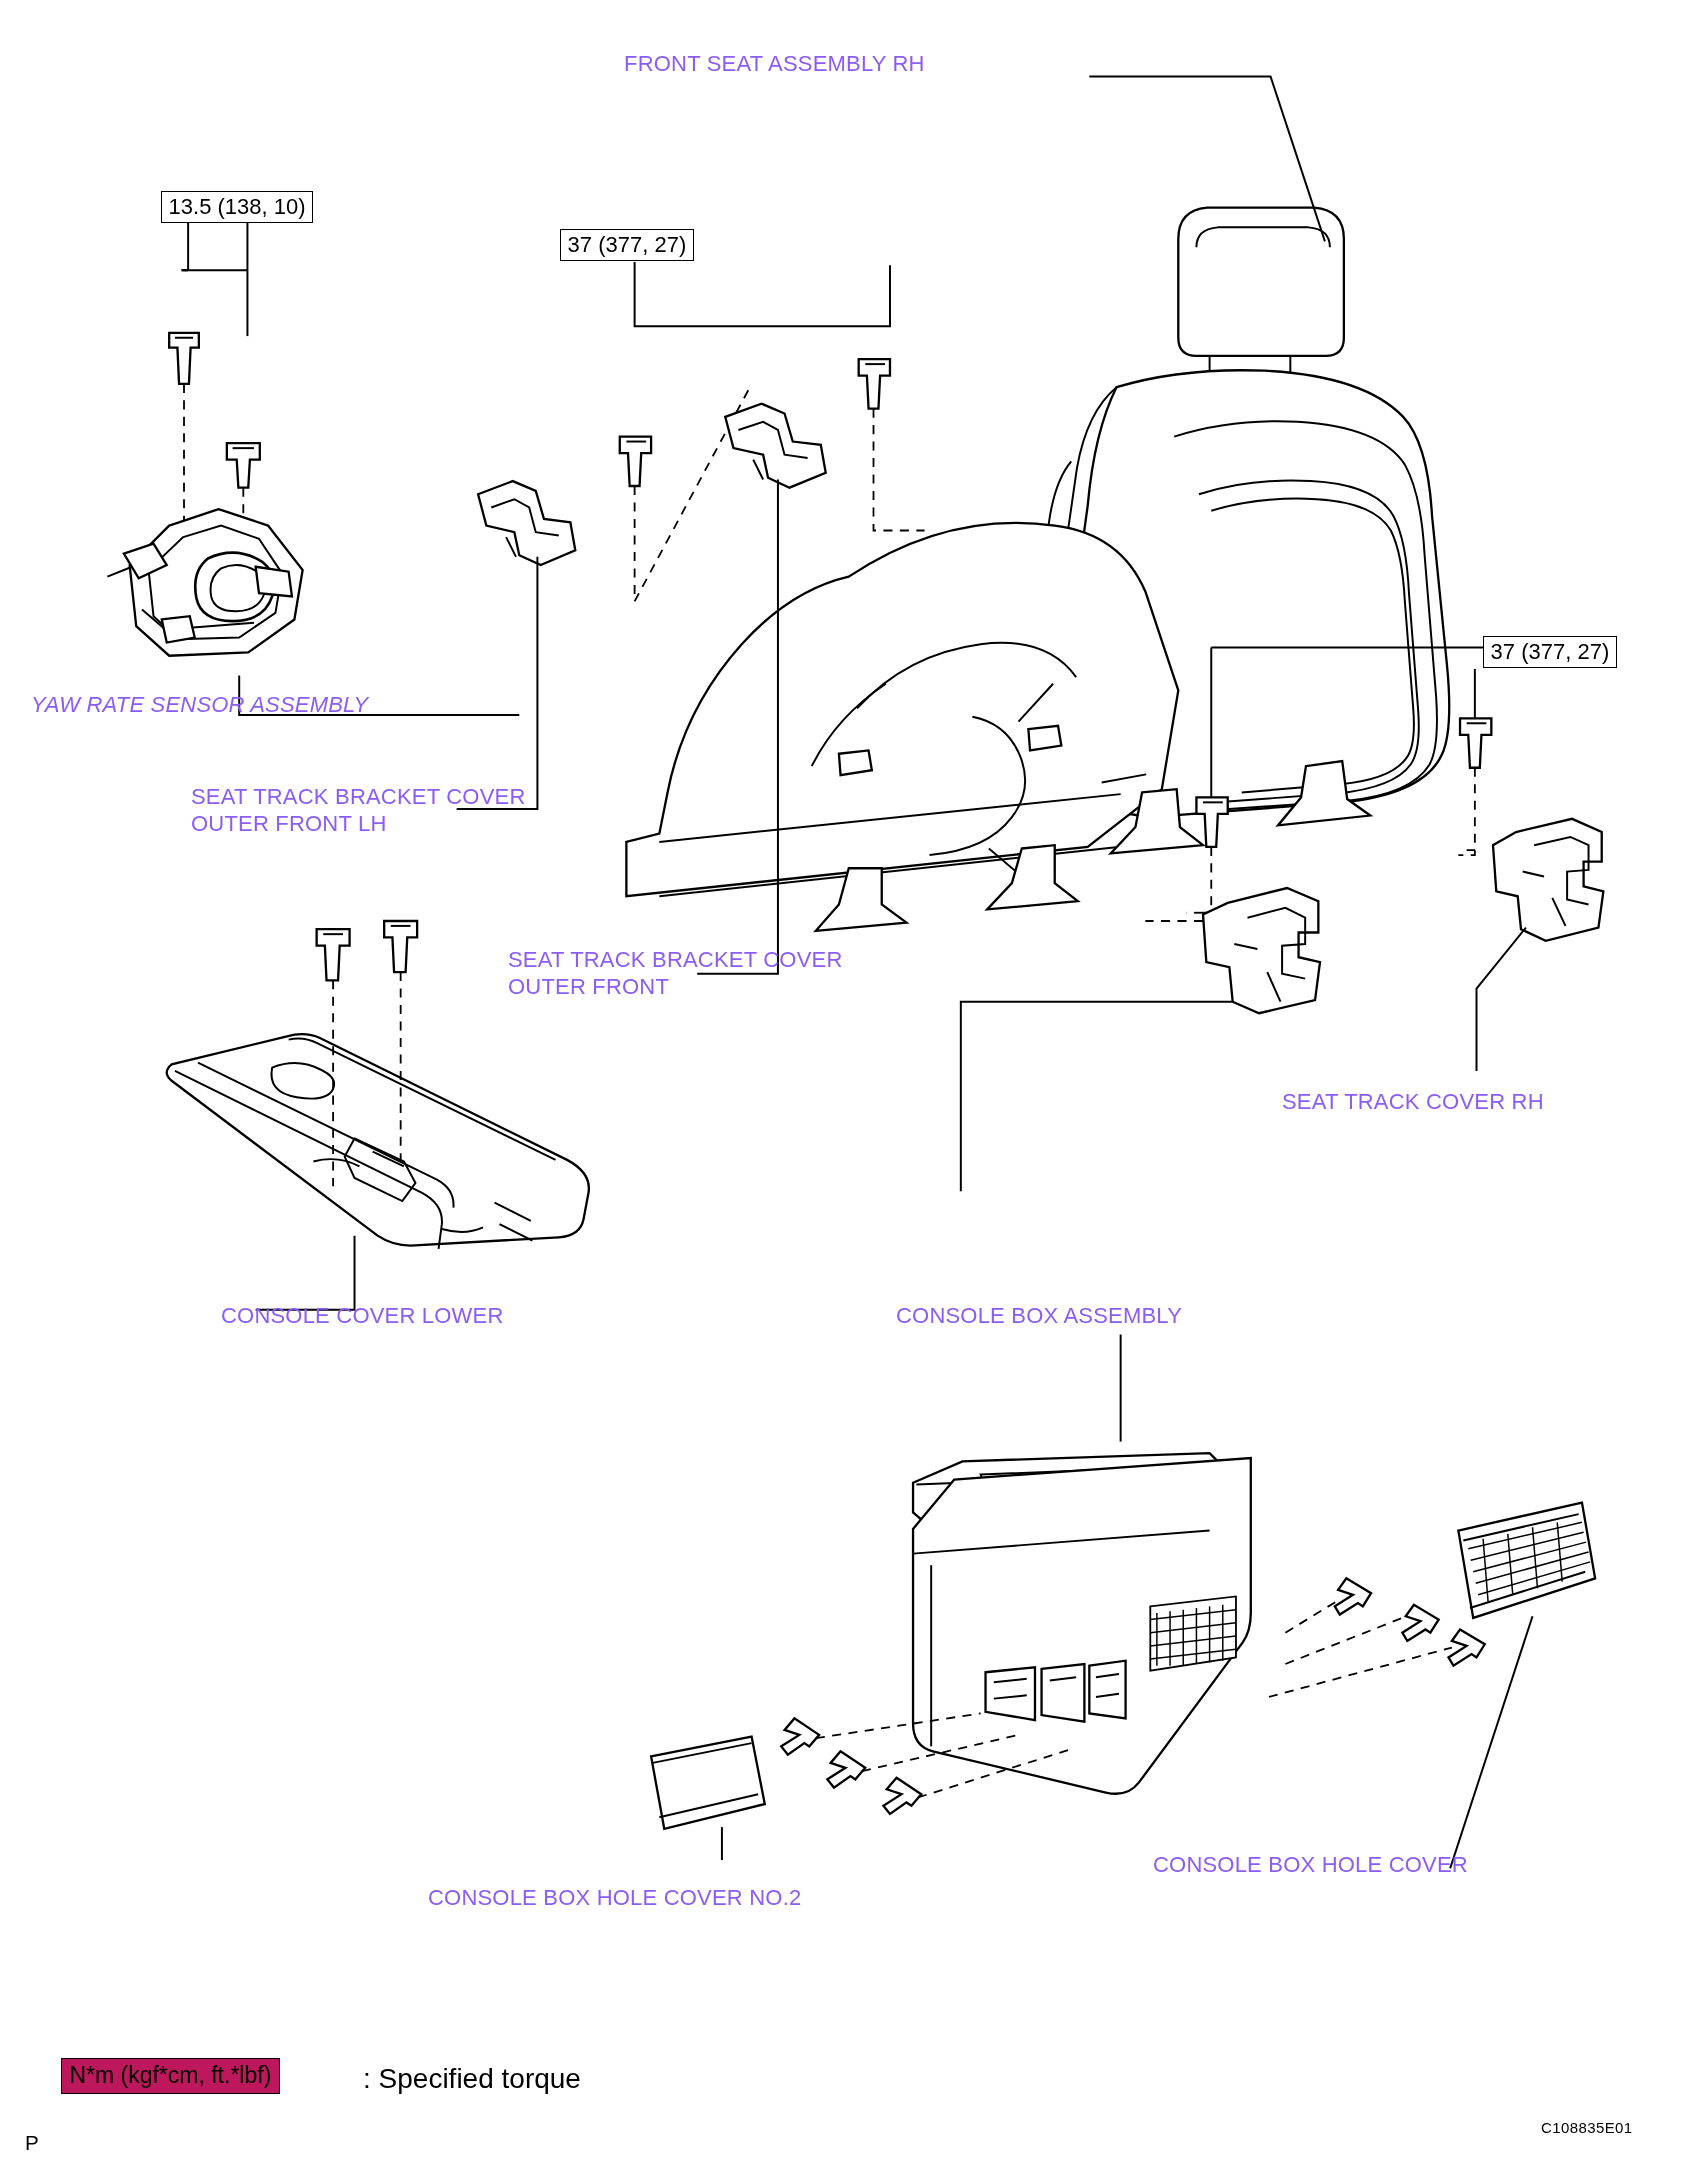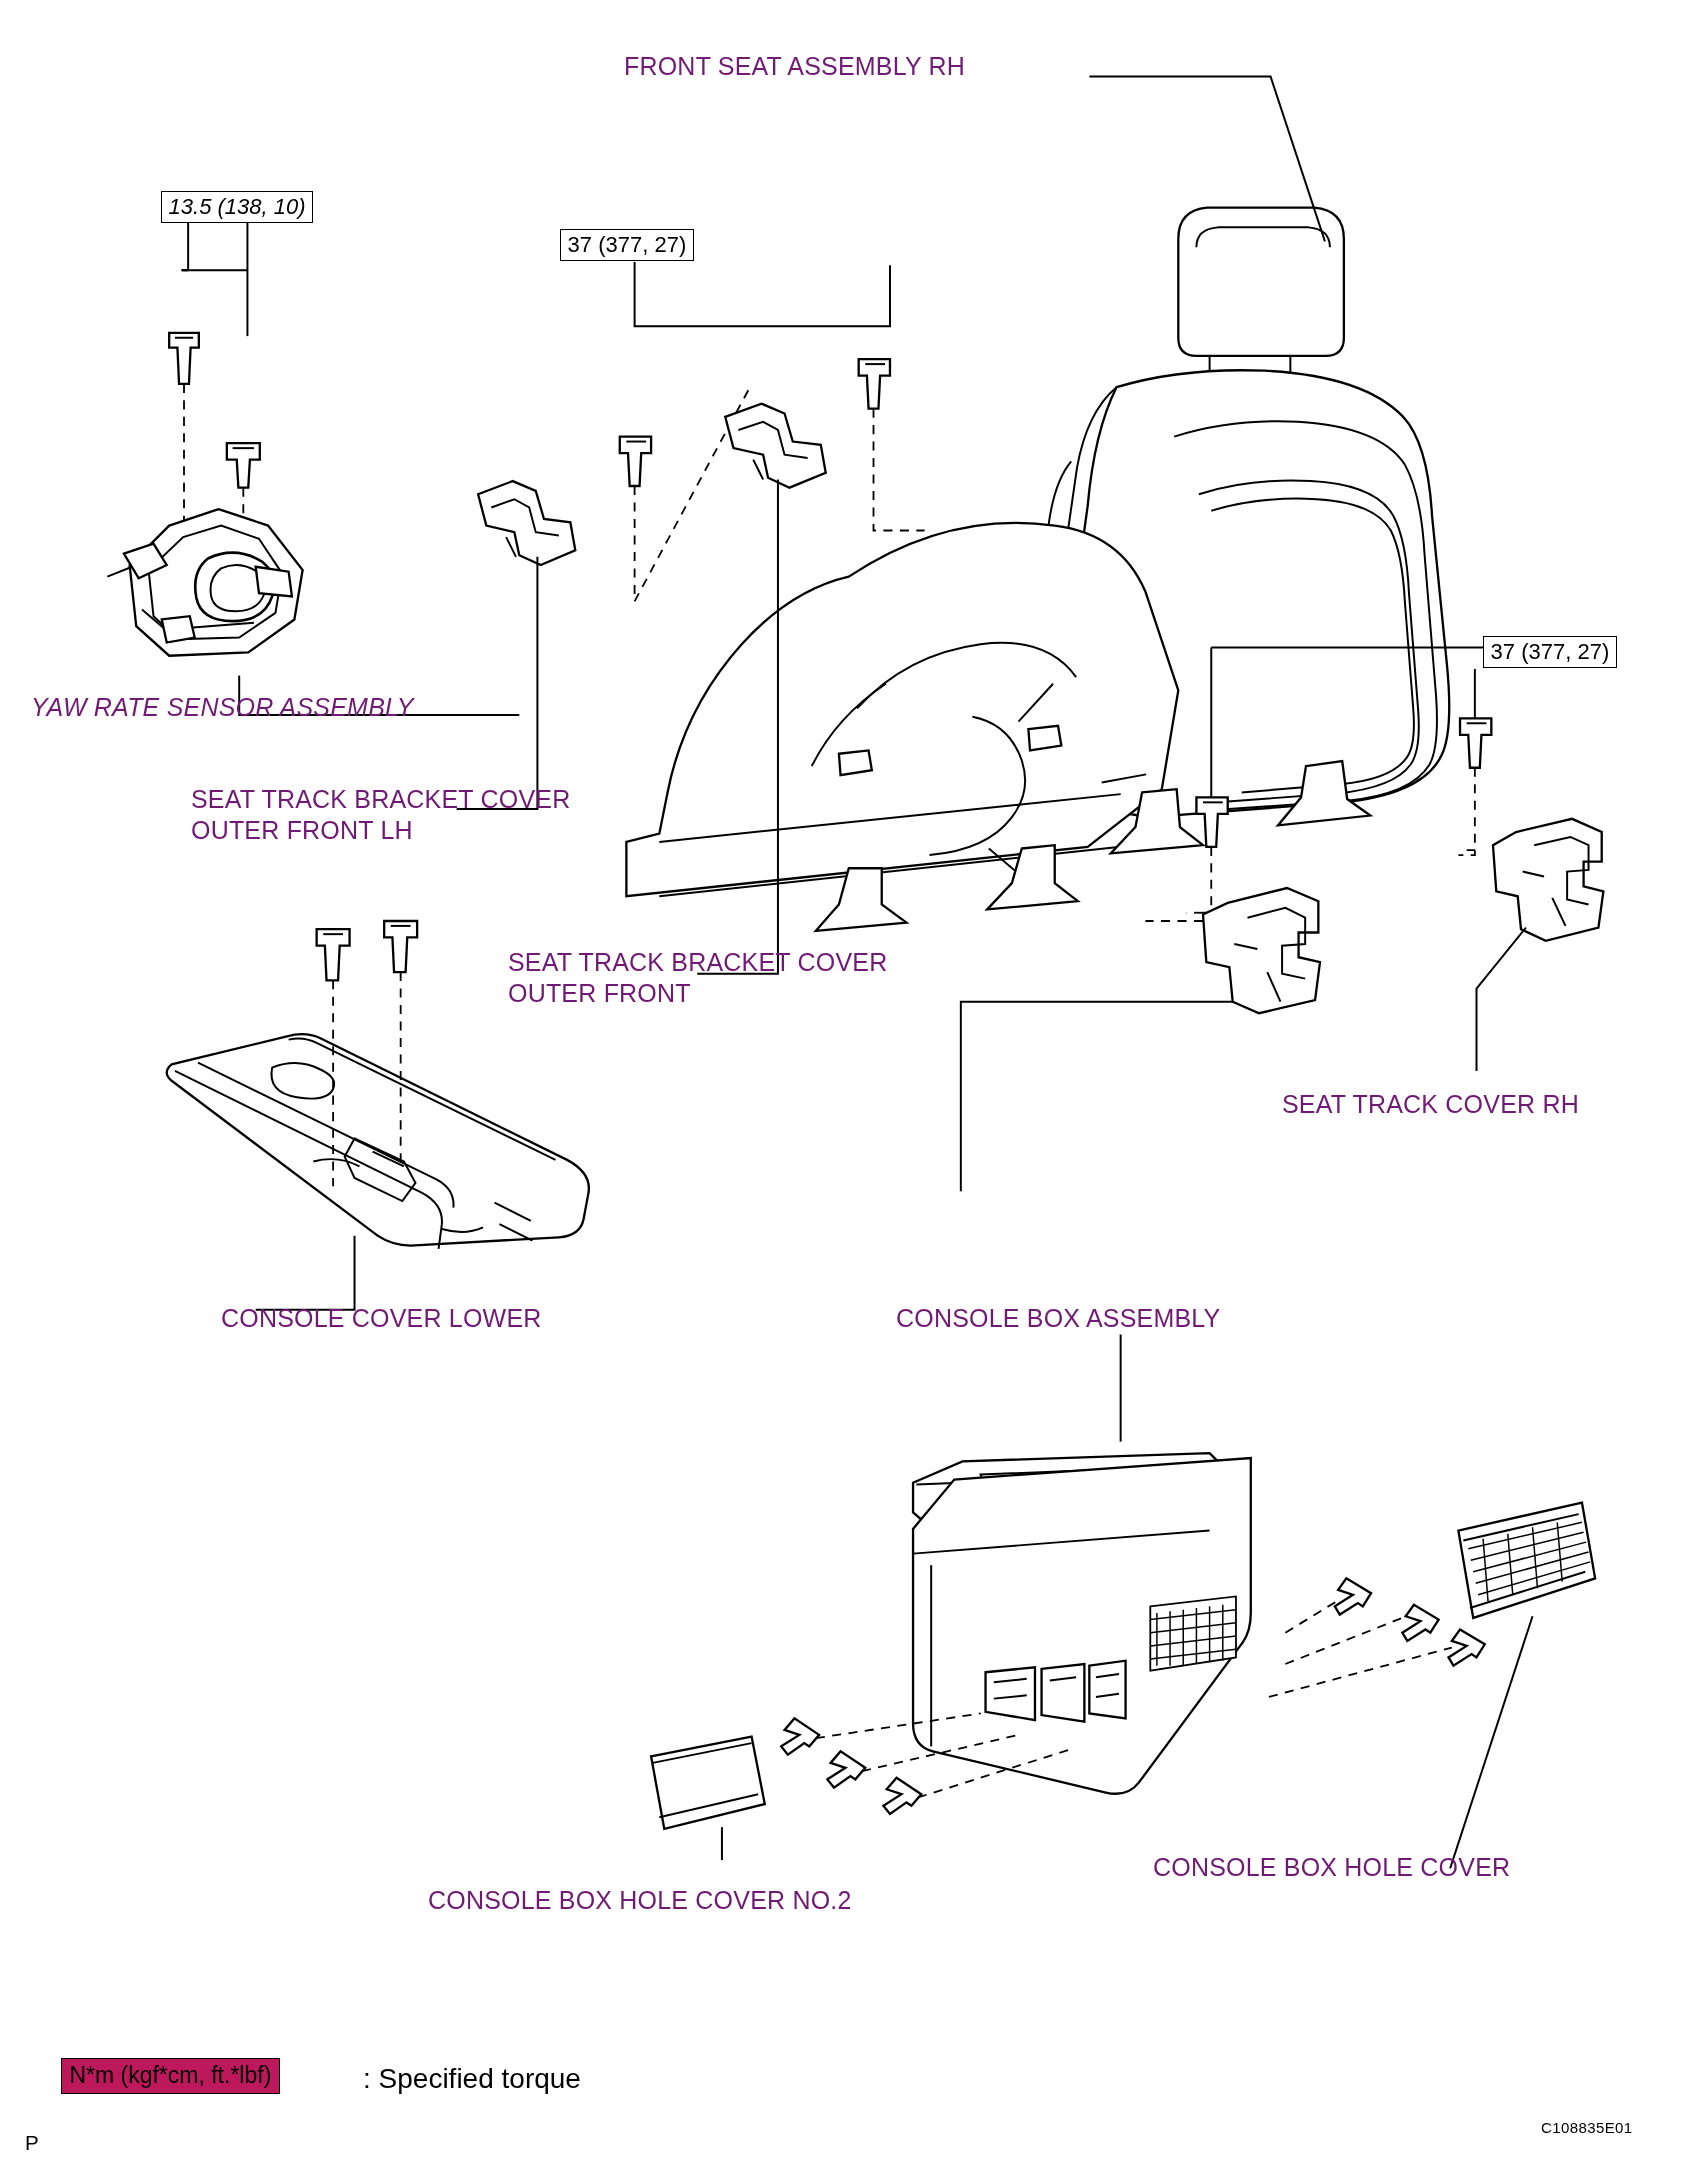--- a/index.html
+++ b/index.html
@@ -11,25 +11,25 @@
     position: relative;
     width: 1705px;
     height: 2183px;
     background: #ffffff;
     font-family: "Liberation Sans", sans-serif;
     color: #000000;
     overflow: hidden;
   }
   .lbl {
     position: absolute;
-    font-size: 25px;
+    font-size: 22px;
     letter-spacing: 0.2px;
     line-height: 1.22;
     white-space: pre;
-    color: #701a75;
+    color: #8b5cf6;
   }
   .torque {
     position: absolute;
     font-size: 22px;
     border: 1.6px solid #000;
     padding: 2.5px 6.6px 3.3px 6.6px;
     background: #fff;
     white-space: nowrap;
     line-height: 1.1;
   }
@@ -342,21 +342,21 @@
         <line x1="1800" y1="1868" x2="1806" y2="1944"></line>
         <line x1="1830" y1="1862" x2="1836" y2="1936"></line>
         <line x1="1860" y1="1854" x2="1866" y2="1928"></line>
         <line x1="1890" y1="1848" x2="1896" y2="1920"></line>
       </g>
     </g>
     <path class="ln" d="M1860 1962 l-100 306"></path>
 
   </svg>
 
-  <div class="torque" style="left:161px; top:191px;font-style:italic;">13.5 (138, 10)</div>
+  <div class="torque" style="left:161px; top:191px;">13.5 (138, 10)</div>
   <div class="torque" style="left:560px; top:229px;">37 (377, 27)</div>
   <div class="torque" style="left:1483px; top:636px;">37 (377, 27)</div>
 
   <div class="lbl" style="left:624px; top:51px;">FRONT SEAT ASSEMBLY RH</div>
 
   <div class="lbl" style="left:31px; top:692px;font-style:italic;">YAW RATE SENSOR ASSEMBLY</div>
 
   <div class="lbl" style="left:191px; top:784px;">SEAT TRACK BRACKET COVER
 OUTER FRONT LH</div>
 

